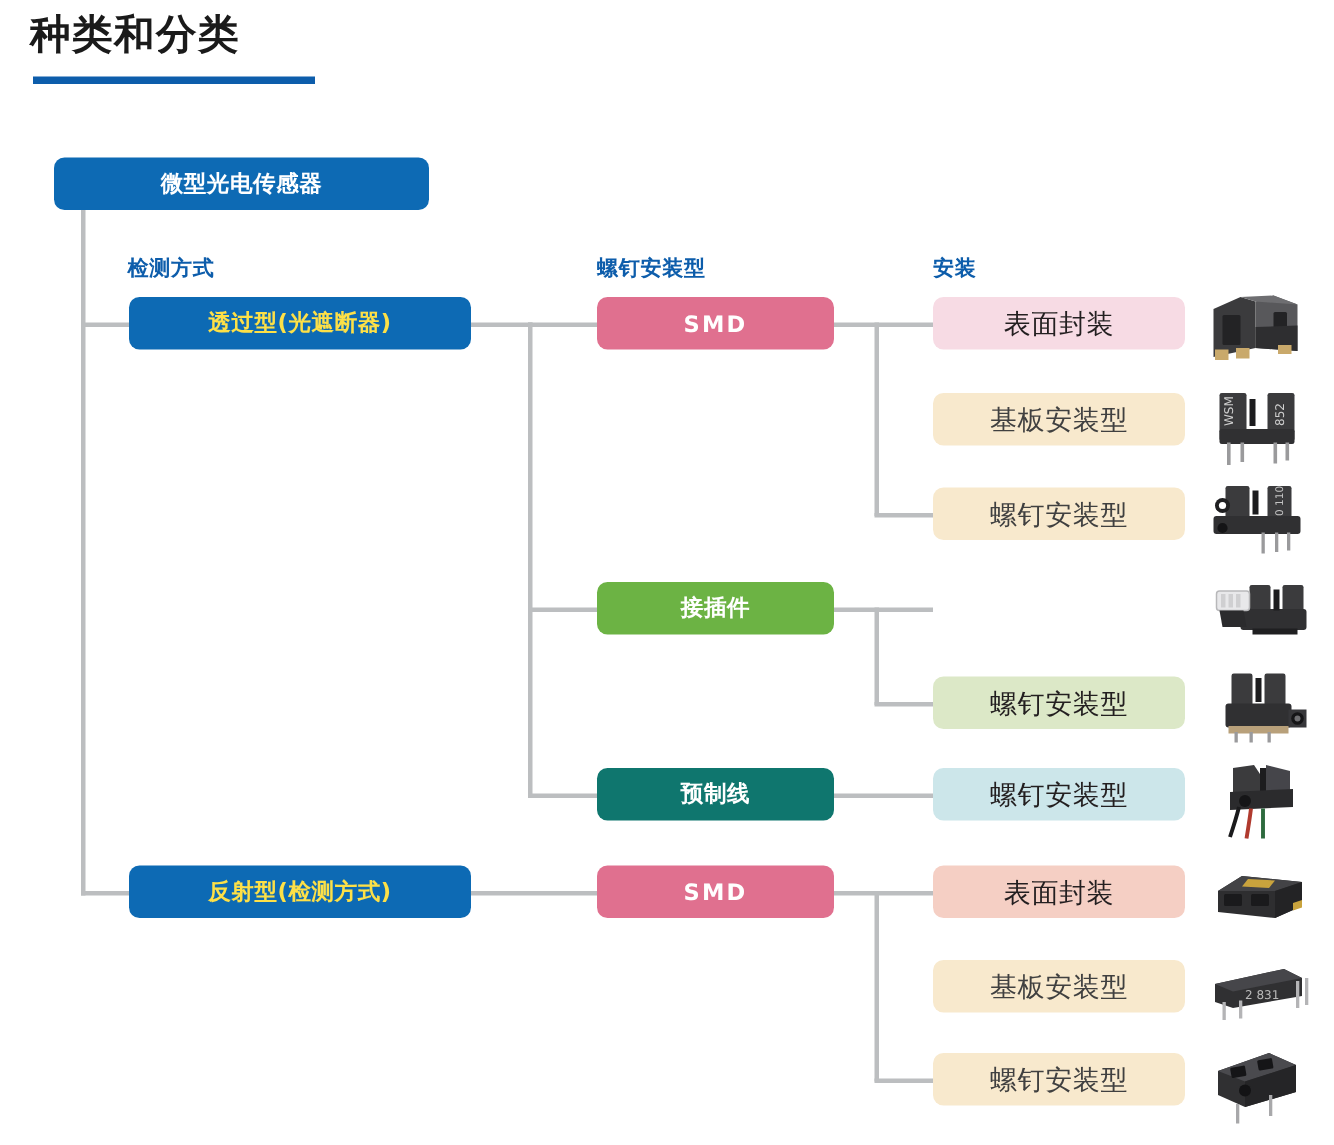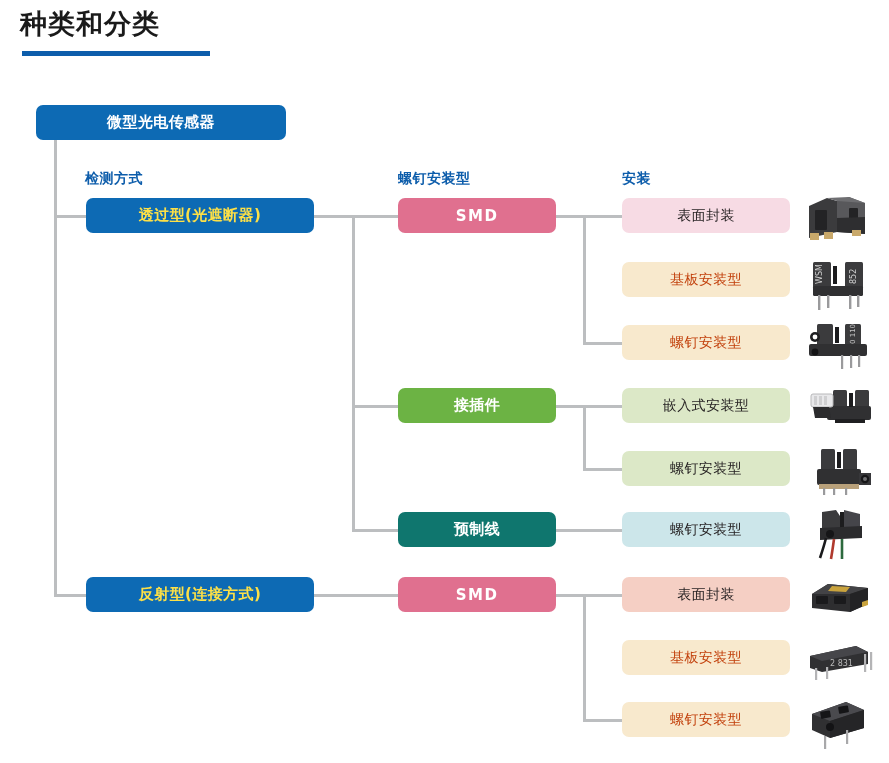--- a/index.html
+++ b/index.html
@@ -36,33 +36,33 @@
   
   .ln{position:absolute;background:#bcbec0;}
   .ln.h{height:3px;}
   .ln.v{width:3px;}
 
   
   .node{
     position:absolute;
     border-radius:7px;
     display:flex;align-items:center;justify-content:center;
-    font-size:14px;
+    font-size:18px;
     box-sizing:border-box;
     white-space:nowrap;
     letter-spacing:.4px;
   }
   .node.lvl1{ background:#0d6ab4;color:#fff;font-weight:700;font-size:15px;}
   .node.lvl2{ background:#0d6ab4;color:#fde047;font-weight:700;font-size:15px;}
   .node.smd   { background:#e0708f;color:#ffffff;font-weight:600;font-size:15px;letter-spacing:1.5px;}
   .node.conn  { background:#6cb344;color:#ffffff;font-weight:700;font-size:15px;}
   .node.wire  { background:#0f766e;color:#ffffff;font-weight:700;font-size:15px;}
 
   .node.lf-pink   { background:#f7dbe4;color:#231f20;}
-  .node.lf-cream  { background:#f8e9cd;color:#c2410c;}
+  .node.lf-cream  { background:#f8e9cd;color:#404040;}
   .node.lf-green  { background:#dce8c7;color:#231f20;}
   .node.lf-teal   { background:#cce6ea;color:#231f20;}
   .node.lf-salmon { background:#f5cfc4;color:#231f20;}
 
   
   .photo{position:absolute;text-align:center;}
   .photo svg{display:block;}
 </style>
 </head>
 <body>
@@ -103,21 +103,21 @@
   <div class="ln h" style="left:583px;top:719px;width:39px;"></div>
 
   <div class="node lvl1" style="left:36px;top:105px;width:250px;height:35px;">
     <span>微型光电传感器</span>
   </div>
 
   <div class="node lvl2" style="left:86px;top:198px;width:228px;height:35px;">
     <span>透过型(光遮断器)</span>
   </div>
   <div class="node lvl2" style="left:86px;top:577px;width:228px;height:35px;">
-    <span>反射型(连接方式)</span>
+    <span>反射型(检测方式)</span>
   </div>
 
   <div class="node smd" style="left:398px;top:198px;width:158px;height:35px;">
     <span>SMD</span>
   </div>
   <div class="node conn" style="left:398px;top:388px;width:158px;height:35px;">
     <span>接插件</span>
   </div>
   <div class="node wire" style="left:398px;top:512px;width:158px;height:35px;">
     <span>预制线</span>
@@ -127,23 +127,20 @@
   </div>
 
   <div class="node lf-pink" style="left:622px;top:198px;width:168px;height:35px;">
     <span>表面封装</span>
   </div>
   <div class="node lf-cream" style="left:622px;top:262px;width:168px;height:35px;">
     <span>基板安装型</span>
   </div>
   <div class="node lf-cream" style="left:622px;top:325px;width:168px;height:35px;">
     <span>螺钉安装型</span>
-  </div>
-  <div class="node lf-green" style="left:622px;top:388px;width:168px;height:35px;">
-    <span>嵌入式安装型</span>
   </div>
   <div class="node lf-green" style="left:622px;top:451px;width:168px;height:35px;">
     <span>螺钉安装型</span>
   </div>
   <div class="node lf-teal" style="left:622px;top:512px;width:168px;height:35px;">
     <span>螺钉安装型</span>
   </div>
   <div class="node lf-salmon" style="left:622px;top:577px;width:168px;height:35px;">
     <span>表面封装</span>
   </div>

